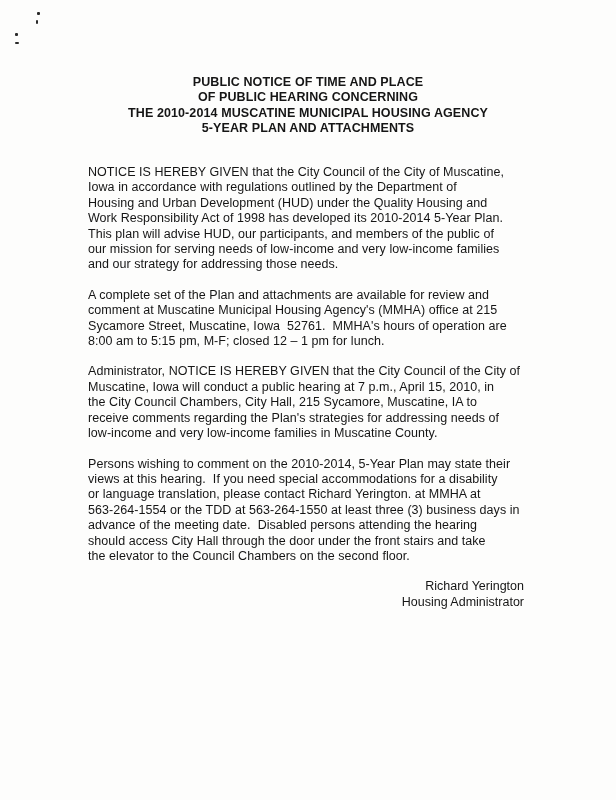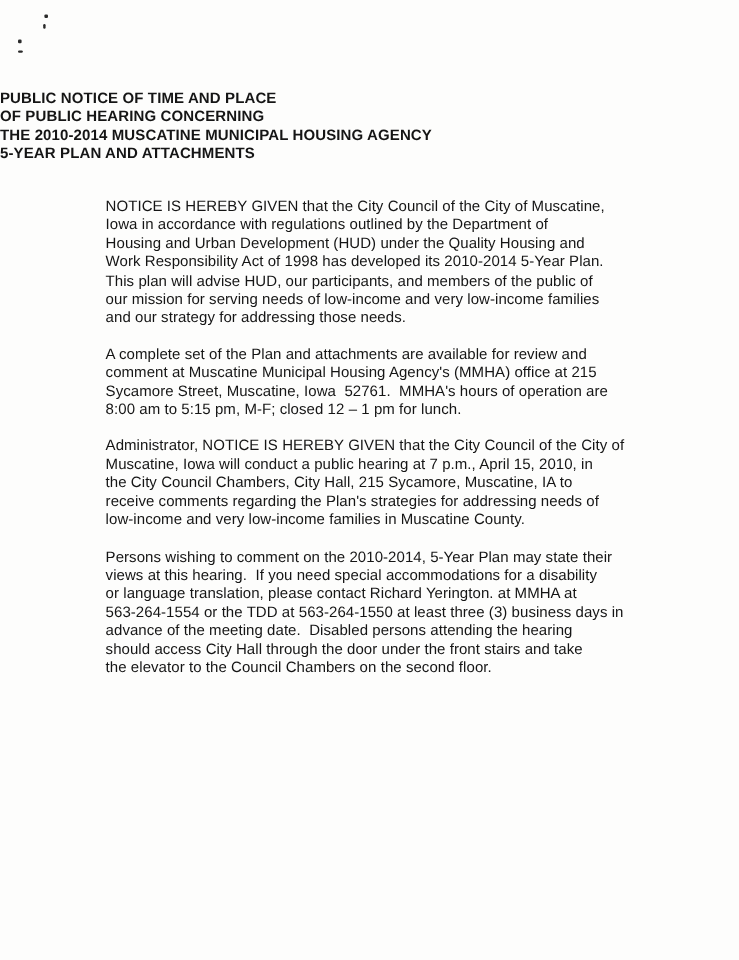--- a/index.html
+++ b/index.html
@@ -25,21 +25,21 @@
   }
   .speck.s1 { left: 37px; top: 12px; width: 3px; height: 3px; }
   .speck.s2 { left: 36px; top: 20px; width: 2px; height: 4px; }
   .speck.s3 { left: 15px; top: 33px; width: 3px; height: 3px; }
   .speck.s4 { left: 15px; top: 42px; width: 4px; height: 2px; }
   .title {
     position: absolute;
     top: 75px;
     left: 0;
     width: 100%;
-    text-align: left;
+    text-align: center;
     font-weight: bold;
     white-space: pre-line;
     letter-spacing: 0.1px;
   }
   .content {
     position: absolute;
     top: 165px;
     left: 88px;
     width: 478px;
   }
@@ -96,16 +96,18 @@
 low-income and very low-income families in Muscatine County.</span></p>
 
     <p>Persons wishing to comment on the 2010-2014, 5-Year Plan may state their
 views at this hearing.  If you need special accommodations for a disability
 or language translation, please contact Richard Yerington. at MMHA at
 563-264-1554 or the TDD at 563-264-1550 at least three (3) business days in
 advance of the meeting date.  Disabled persons attending the hearing
 should access City Hall through the door under the front stairs and take
 the elevator to the Council Chambers on the second floor.</p>
 
+    <div class="signature">Richard Yerington
+Housing Administrator</div>
 
   </div>
 
 </div>
 
 </body></html>

